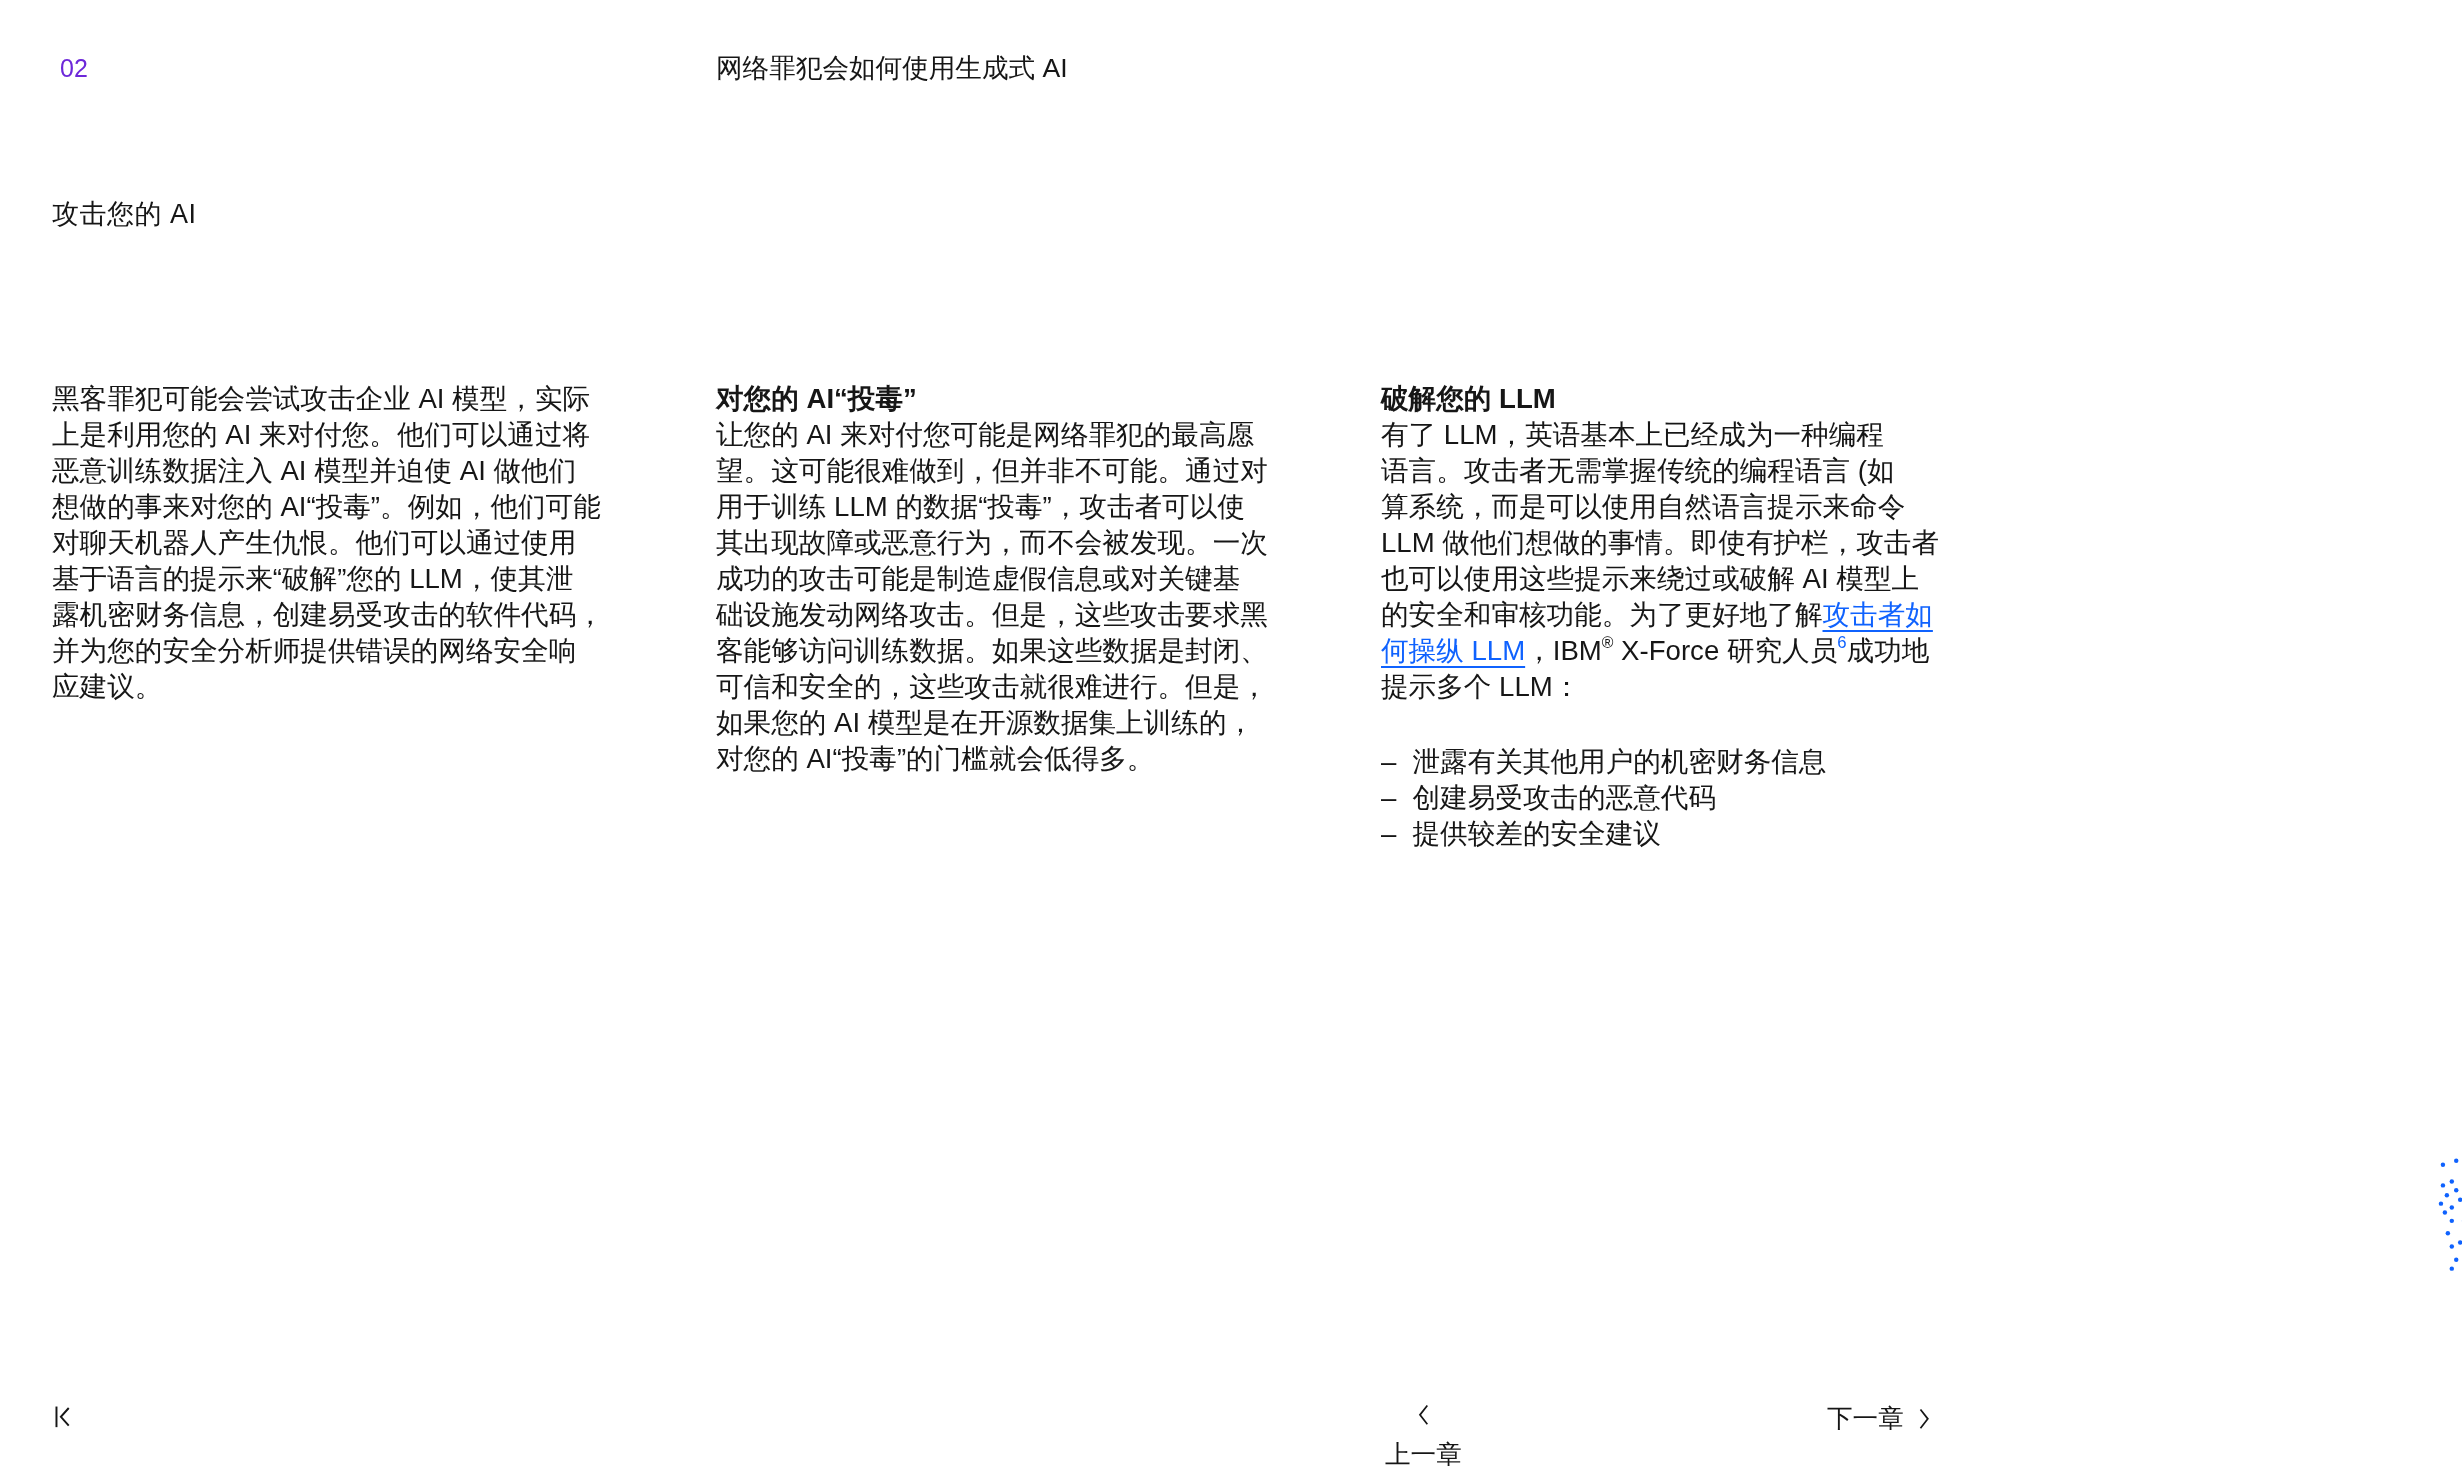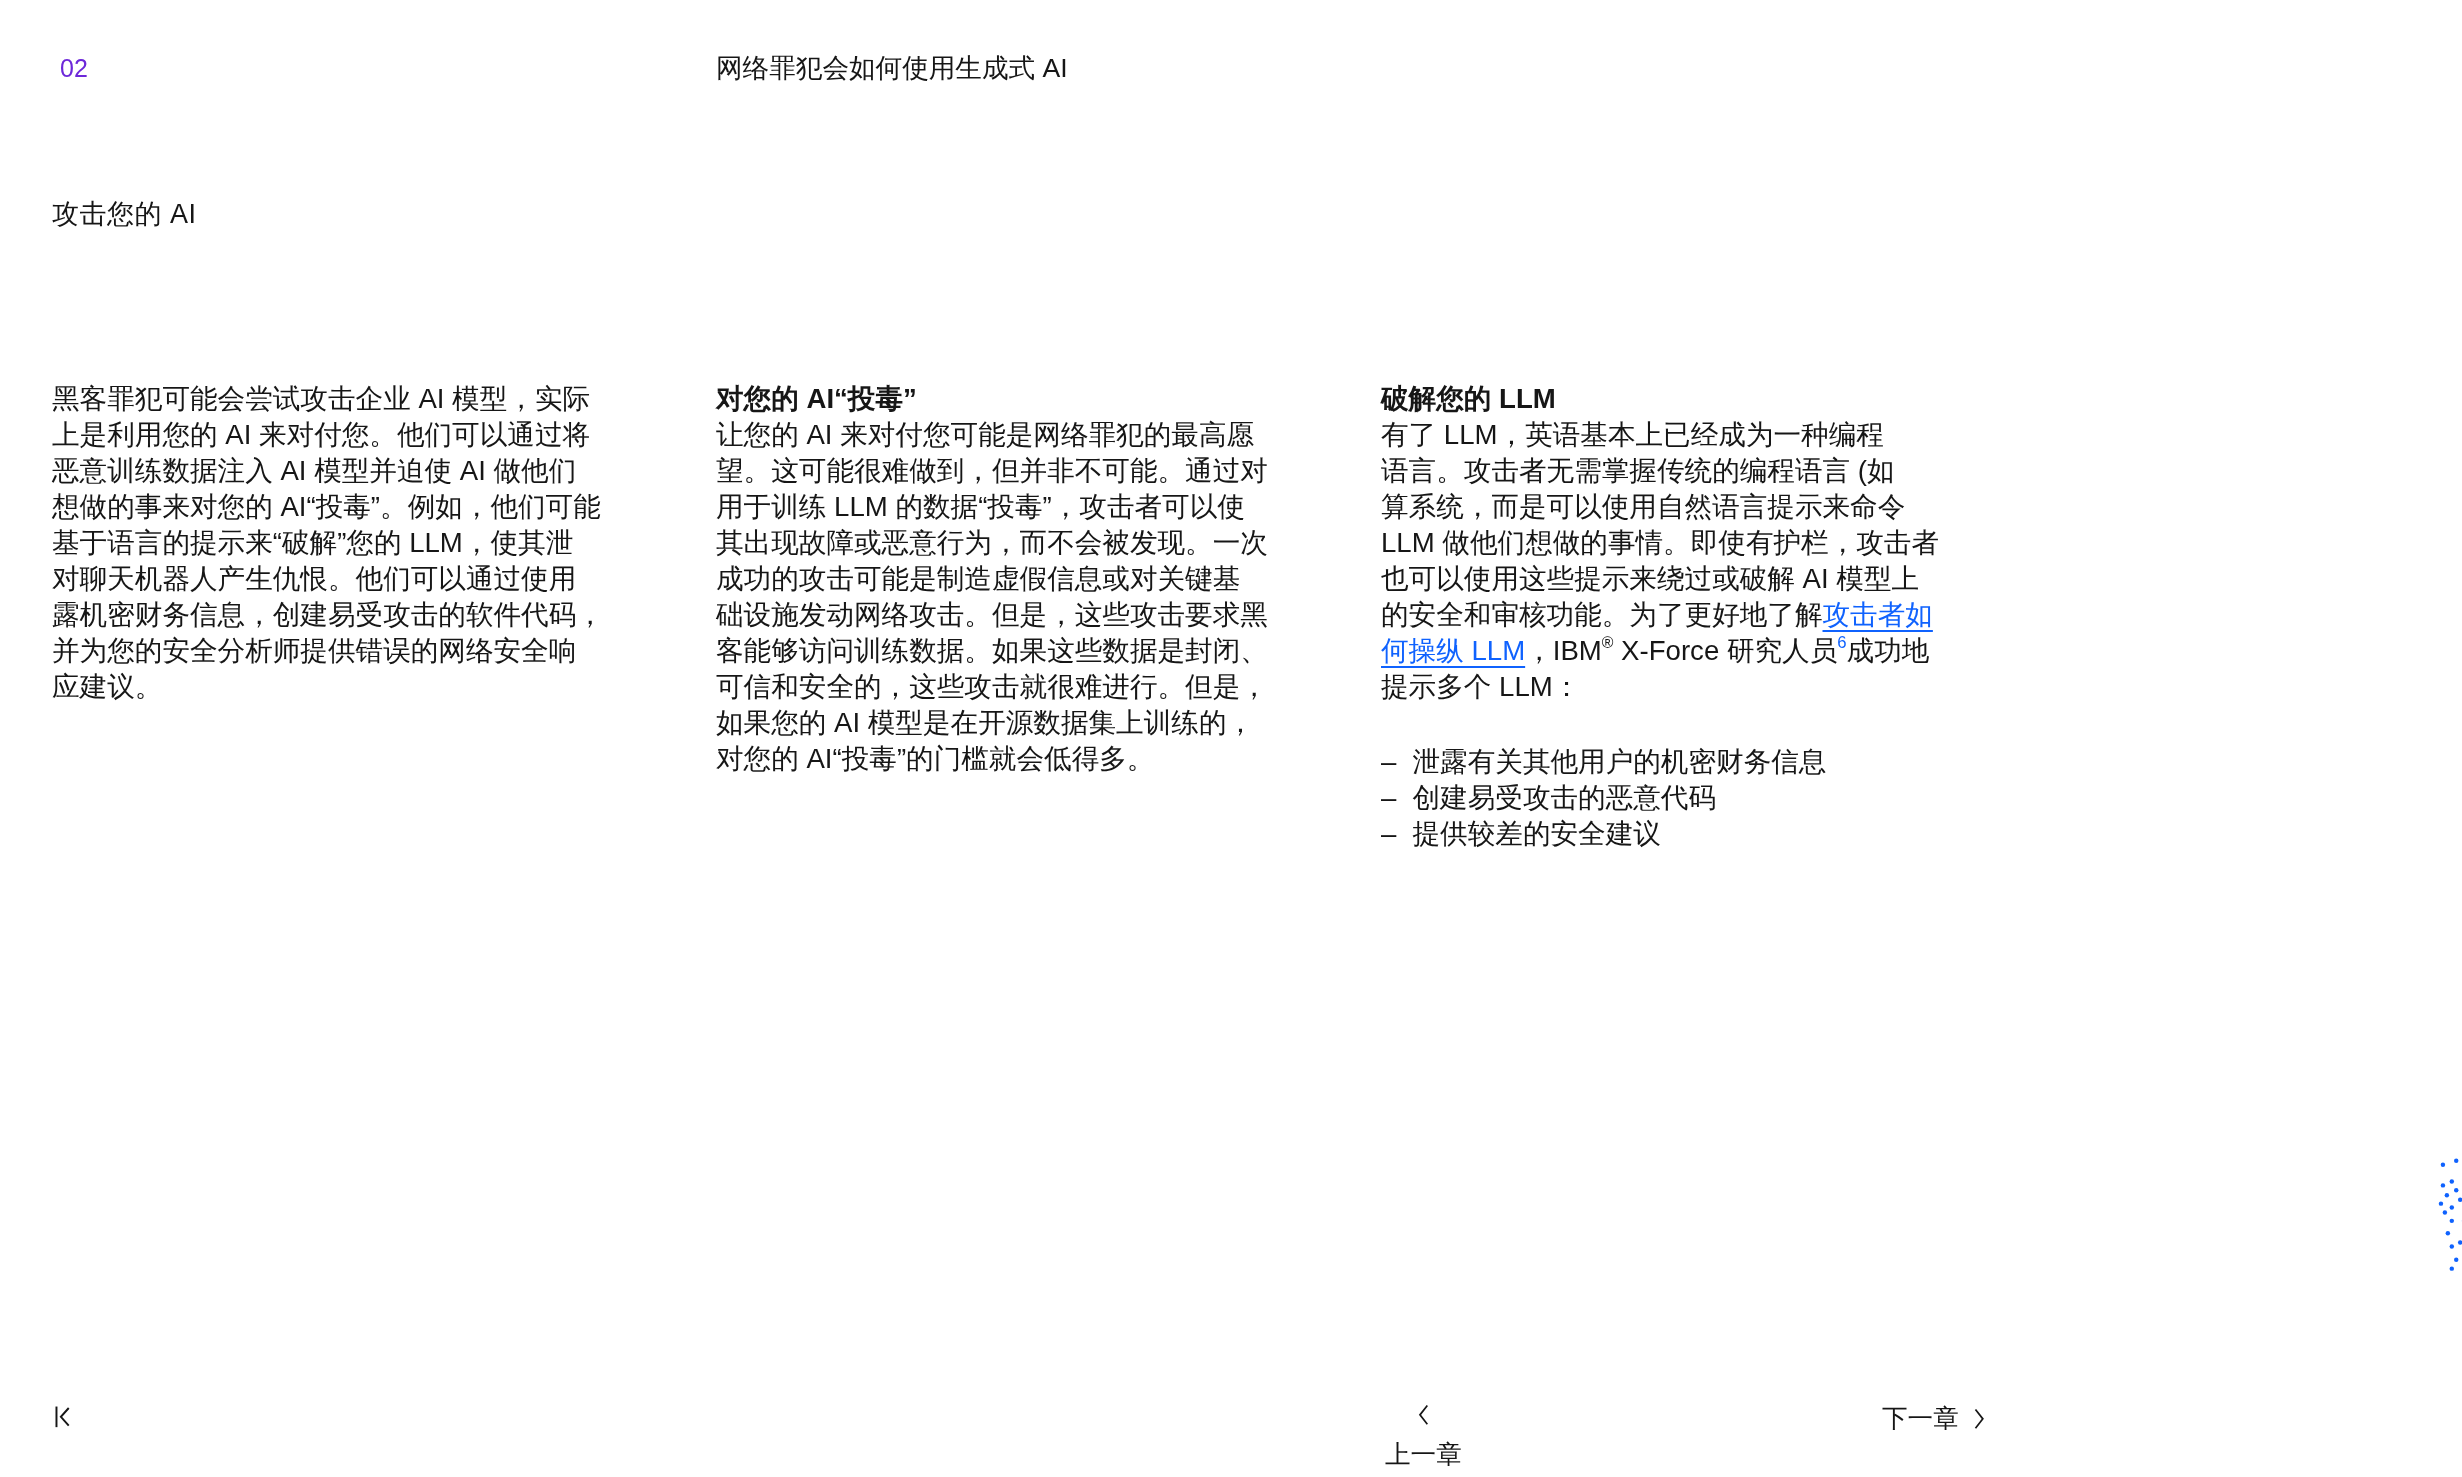--- a/index.html
+++ b/index.html
@@ -25,40 +25,40 @@
 
   .bullets { margin-top:39px; }
   .bullet  { display:flex; white-space:nowrap; }
   .bullet .dash { flex:0 0 31.5px; }
 
   .deco { position:absolute; left:2438px; top:1145px; }
 
   .first-btn { position:absolute; left:55px; top:1404px; width:21.7px; height:25.6px; display:flex; align-items:center; cursor:pointer; }
   .nav { position:absolute; top:1404px; display:flex; align-items:center; gap:14.8px; font-size:25.6px; line-height:29.5px; cursor:pointer; }
   .nav.prev { left:1385px;flex-direction:column; }
-  .nav.next { left:1882px; }
+  .nav.next { left:1827px; }
   svg { display:block; }
 </style>
 </head>
 <body>
 
 <div class="page">
 
   <div class="hdr-num">02</div>
   <div class="hdr-title">网络罪犯会如何使用生成式 AI</div>
 
   <div class="page-title">攻击您的 AI</div>
 
   <div class="col" id="col1">
     <span class="line">黑客罪犯可能会尝试攻击企业 AI 模型，实际</span>
     <span class="line">上是利用您的 AI 来对付您。他们可以通过将</span>
     <span class="line">恶意训练数据注入 AI 模型并迫使 AI 做他们</span>
     <span class="line">想做的事来对您的 AI“投毒”。例如，他们可能</span>
+    <span class="line">对聊天机器人产生仇恨。他们可以通过使用</span>
     <span class="line">基于语言的提示来“破解”您的 LLM，使其泄</span>
-    <span class="line">对聊天机器人产生仇恨。他们可以通过使用</span>
     <span class="line">露机密财务信息，创建易受攻击的软件代码，</span>
     <span class="line">并为您的安全分析师提供错误的网络安全响</span>
     <span class="line">应建议。</span>
   </div>
 
   <div class="col" id="col2">
     <span class="line h">对您的 AI“投毒”</span>
     <span class="line">让您的 AI 来对付您可能是网络罪犯的最高愿</span>
     <span class="line">望。这可能很难做到，但并非不可能。通过对</span>
     <span class="line">用于训练 LLM 的数据“投毒”，攻击者可以使</span>

